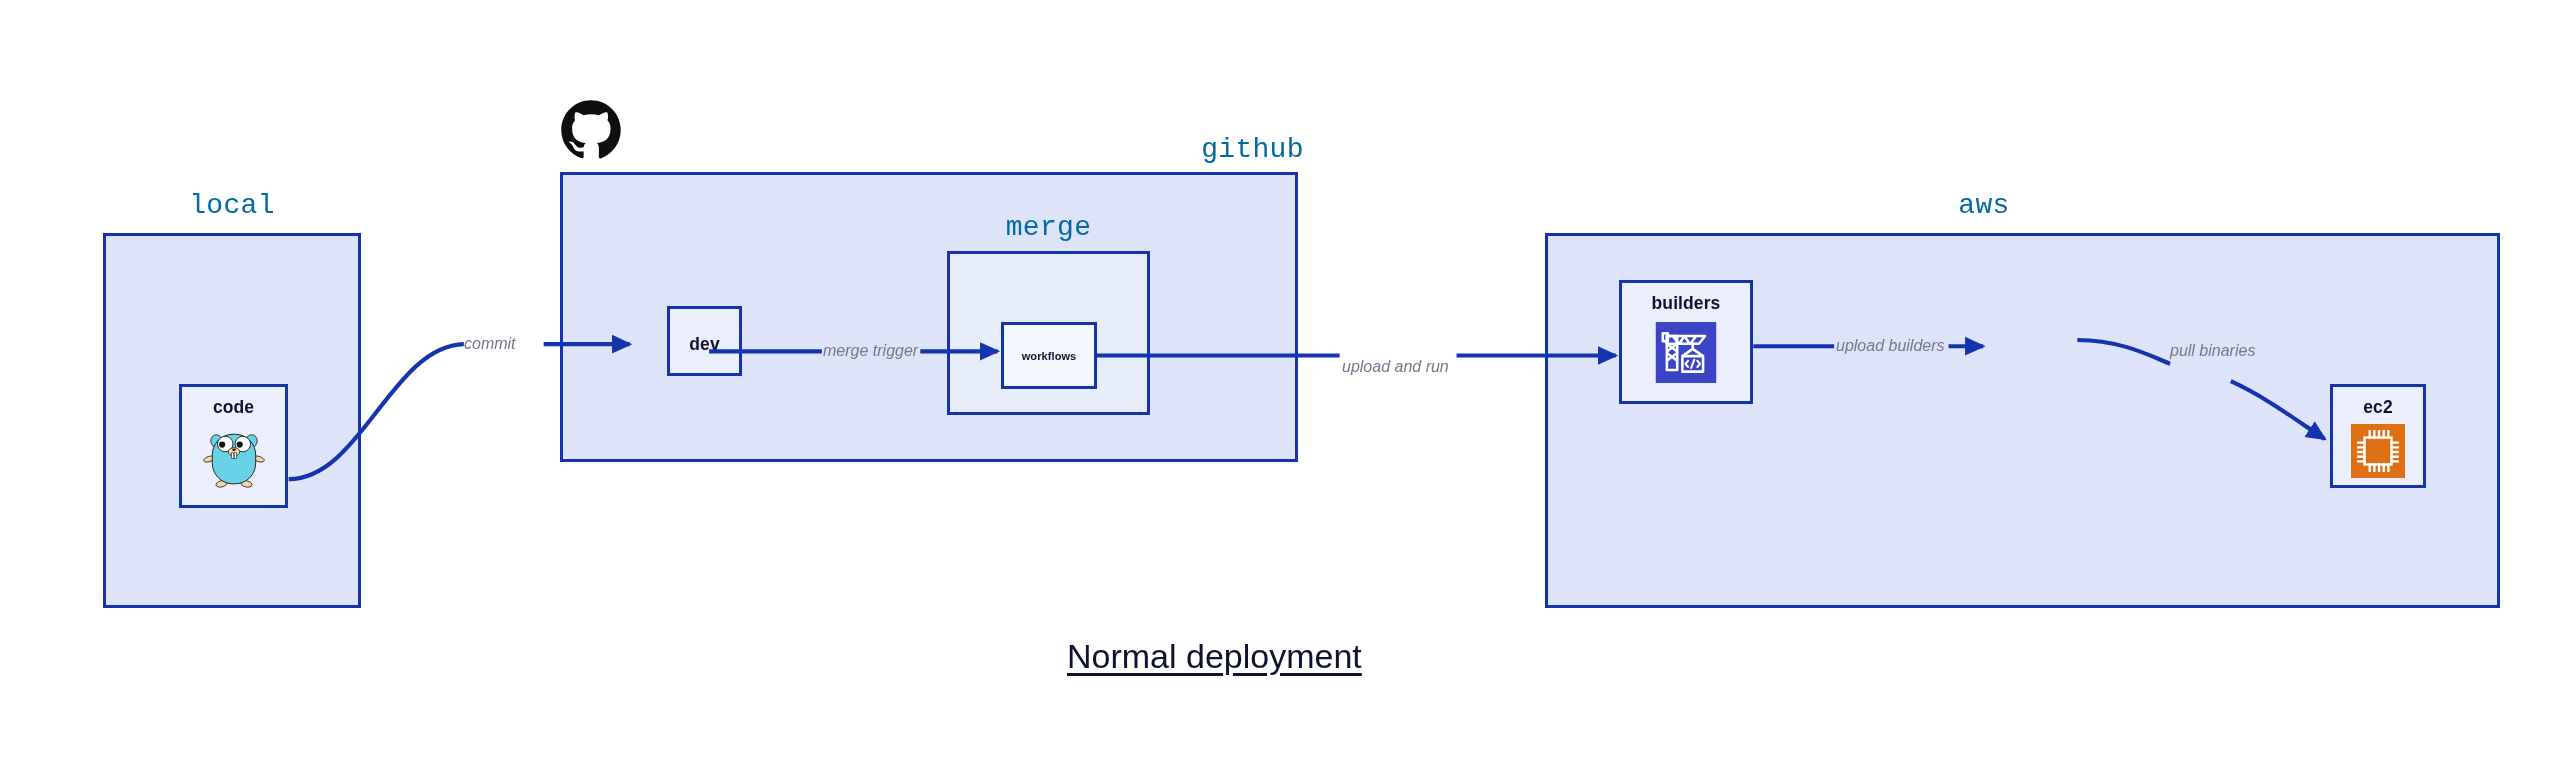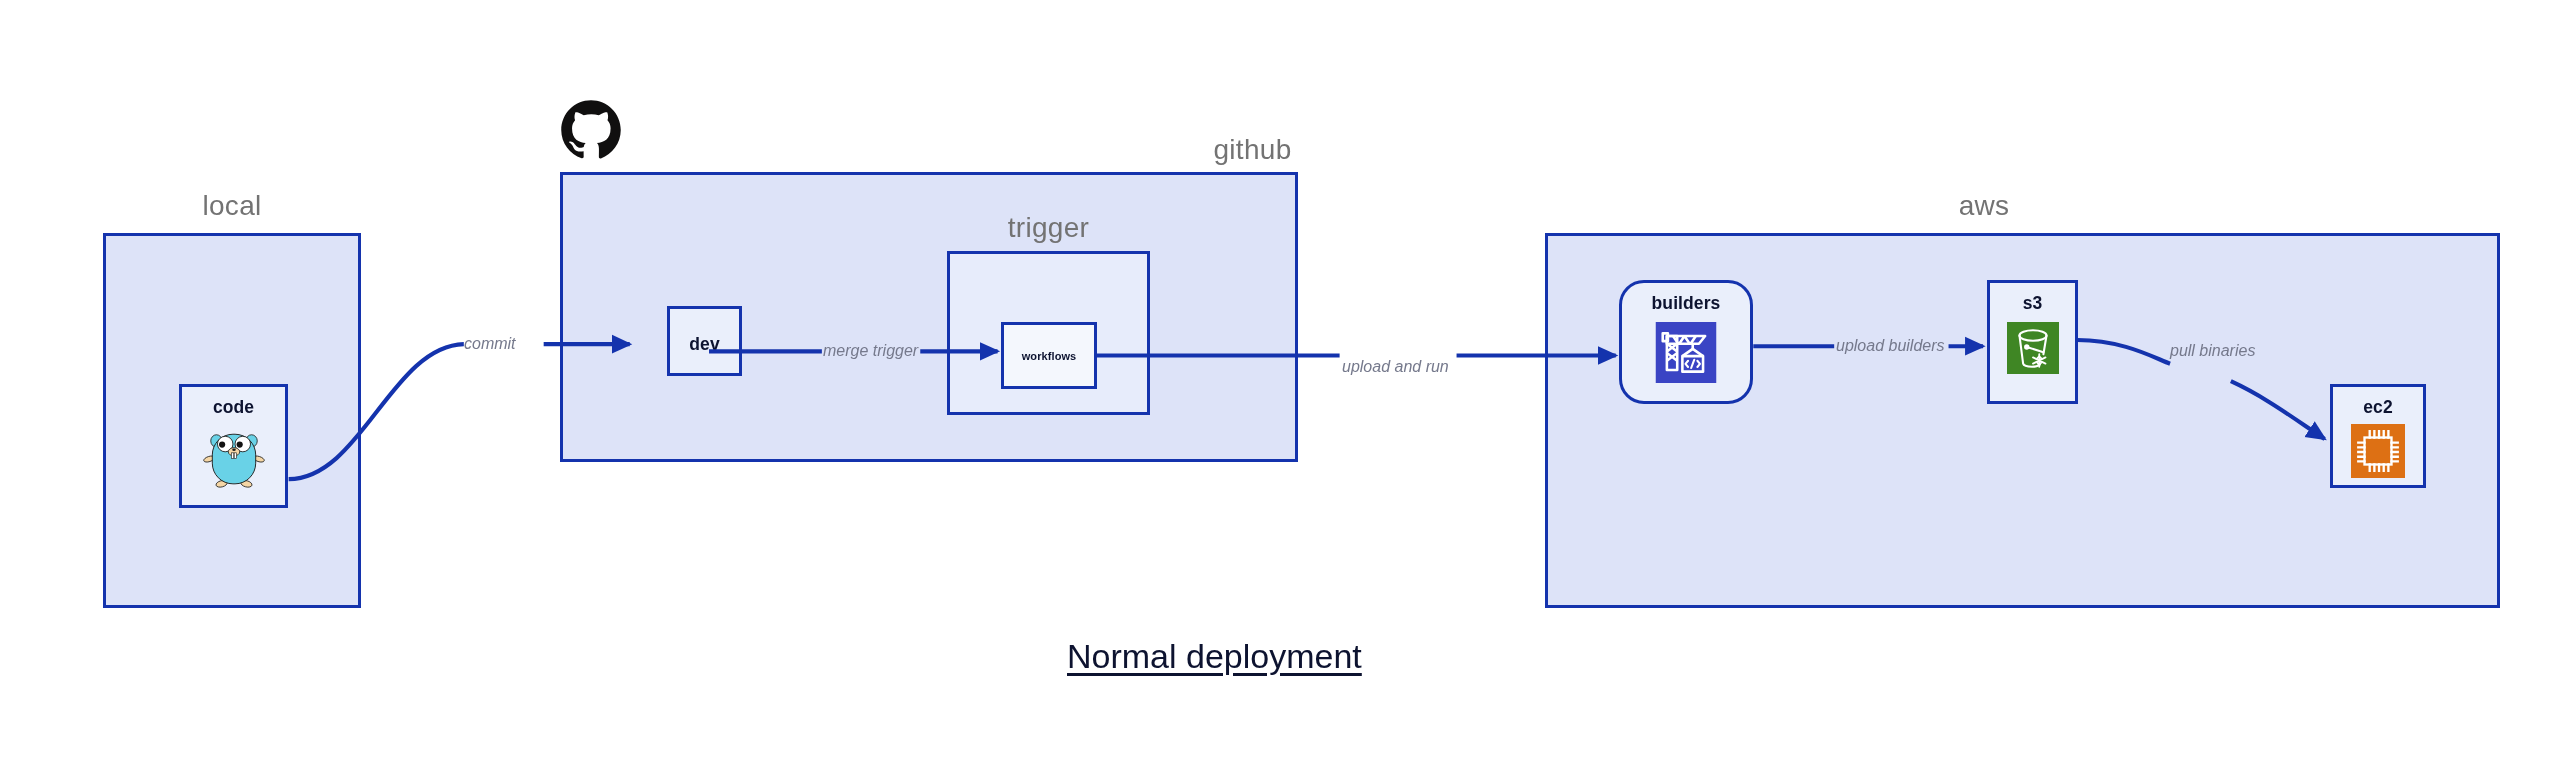--- a/index.html
+++ b/index.html
@@ -25,26 +25,27 @@
     background: #dde3f8;
     border: 3.6px solid #1433ad;
     box-sizing: border-box;
   }
   .group.inner {
     background: #e7ecfb;
     border-width: 3.6px;
   }
   .group-label {
     position: absolute;
-    color: #737373;
+    color: #0369a1;
     font-size: 28px;
     font-weight: 400;
     letter-spacing: 0.3px;
     white-space: nowrap;
     line-height: 1;
+    font-family: Liberation Mono, monospace;
   }
 
   
   .node {
     position: absolute;
     background: #eaeffb;
     border: 3.6px solid #1433ad;
     box-sizing: border-box;
   }
   .node-label {
@@ -148,31 +149,31 @@
       4.5 3.3 9.1 0 6.6-.1 11.9-.1 13.5 0 1.3.9 2.8 3.3 2.3C84.2 89.2 98 71.2 98 50 98 23.5 76.5 2 50 2z"></path>
   </svg>
 
   <div class="group-label" style="left:1175px; top:136px; width:155px; text-align:center;">github</div>
   <div class="group" style="left:560px; top:172px; width:738px; height:290px;"></div>
 
   <div class="node" style="left:667px; top:306px; width:75px; height:70px;">
     <div class="node-label" style="top:27px;">dev</div>
   </div>
 
-  <div class="group-label" style="left:947px; top:214px; width:203px; text-align:center;">trigger</div>
+  <div class="group-label" style="left:947px; top:214px; width:203px; text-align:center;">merge</div>
   <div class="group inner" style="left:947px; top:251px; width:203px; height:164px;"></div>
 
   <div class="node" style="left:1001px; top:322px; width:96px; height:67px; background:#f4f7fd;">
     <div class="node-label" style="top:26px; font-size:11px;">workflows</div>
   </div>
 
   <div class="group-label" style="left:1855px; top:192px; width:258px; text-align:center;">aws</div>
   <div class="group" style="left:1545px; top:233px; width:955px; height:375px;"></div>
 
-  <div class="node" style="left:1619px; top:280px; width:134px; height:124px;border-radius:25px;">
+  <div class="node" style="left:1619px; top:280px; width:134px; height:124px;">
     <div class="node-label" style="top:12.4px;">builders</div>
     <div class="node-icon" style="top:39px; width:61px; height:61px;">
       <svg viewBox="0 0 118 118" width="61" height="61">
         <rect x="0" y="0" width="118" height="118" fill="#3a44c4"></rect>
         <g fill="none" stroke="#ffffff" stroke-width="5" stroke-linejoin="round">
 
           <rect x="22" y="27" width="20" height="66"></rect>
           <path d="M22 42 L42 57 M42 42 L22 57 M22 60 L42 75 M42 60 L22 75"></path>
 
           <rect x="14" y="22" width="10" height="15"></rect>
@@ -187,44 +188,20 @@
         </g>
         <g fill="none" stroke="#ffffff" stroke-width="4" stroke-linecap="round" stroke-linejoin="round">
           <path d="M63 75 L58 81 L63 87"></path>
           <path d="M81 75 L86 81 L81 87"></path>
           <path d="M75 73 L69 89"></path>
         </g>
       </svg>
     </div>
   </div>
 
-  <div class="node" style="left:1987px; top:280px; width:91px; height:124px;">
-    <div class="node-label" style="top:12.4px;">s3</div>
-    <div class="node-icon" style="top:39px; width:52px; height:52px;">
-      <svg viewBox="0 0 100 100" width="52" height="52">
-        <rect x="0" y="0" width="100" height="100" fill="#3f8624"></rect>
-        <g fill="none" stroke="#ffffff" stroke-width="4" stroke-linecap="round" stroke-linejoin="round">
-
-          <path d="M24 26 L31 80 Q33 86 48 86 Q58 86 63 82"></path>
-
-          <ellipse cx="50" cy="26" rx="26" ry="10"></ellipse>
-          <path d="M76 26 L70 62"></path>
-
-          <path d="M38 48 L70 58"></path>
-          <circle cx="38" cy="48" r="3.2" fill="#ffffff"></circle>
-
-          <g stroke-width="3.5">
-            <path d="M62 62 V86 M50 68 L74 80 M74 68 L50 80"></path>
-            <path d="M62 66 L58 70 M62 66 L66 70"></path>
-            <path d="M62 82 L58 78 M62 82 L66 78"></path>
-          </g>
-        </g>
-      </svg>
-    </div>
-  </div>
 
   <div class="node" style="left:2330px; top:384px; width:96px; height:104px;">
     <div class="node-label" style="top:12.4px;">ec2</div>
     <div class="node-icon" style="top:37px; width:54px; height:54px;">
       <svg viewBox="0 0 104 104" width="54" height="54">
         <rect x="0" y="0" width="104" height="104" fill="#dd7014"></rect>
         <g fill="none" stroke="#ffffff" stroke-width="4.5" stroke-linecap="square">
           <rect x="26" y="26" width="52" height="52"></rect>
 
           <path d="M36 26 V14 M45 26 V14 M54 26 V14 M63 26 V14 M72 26 V14"></path>

